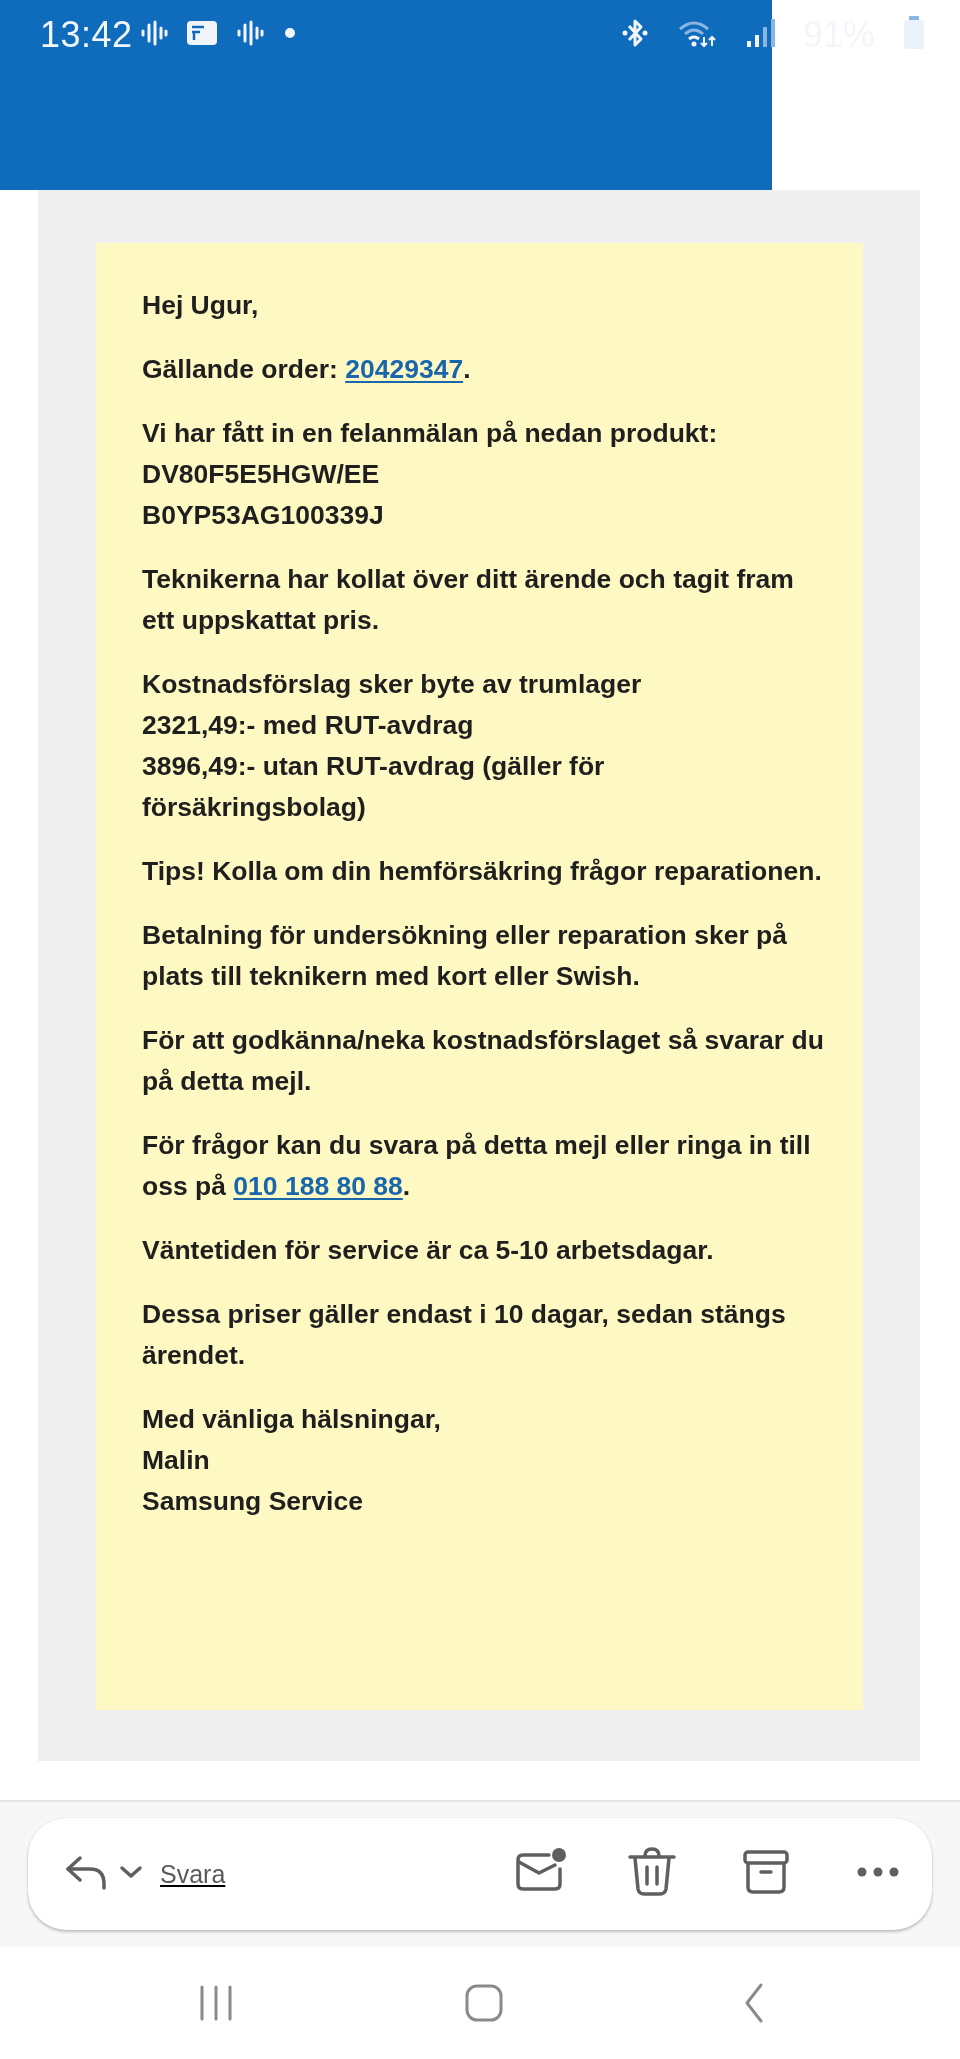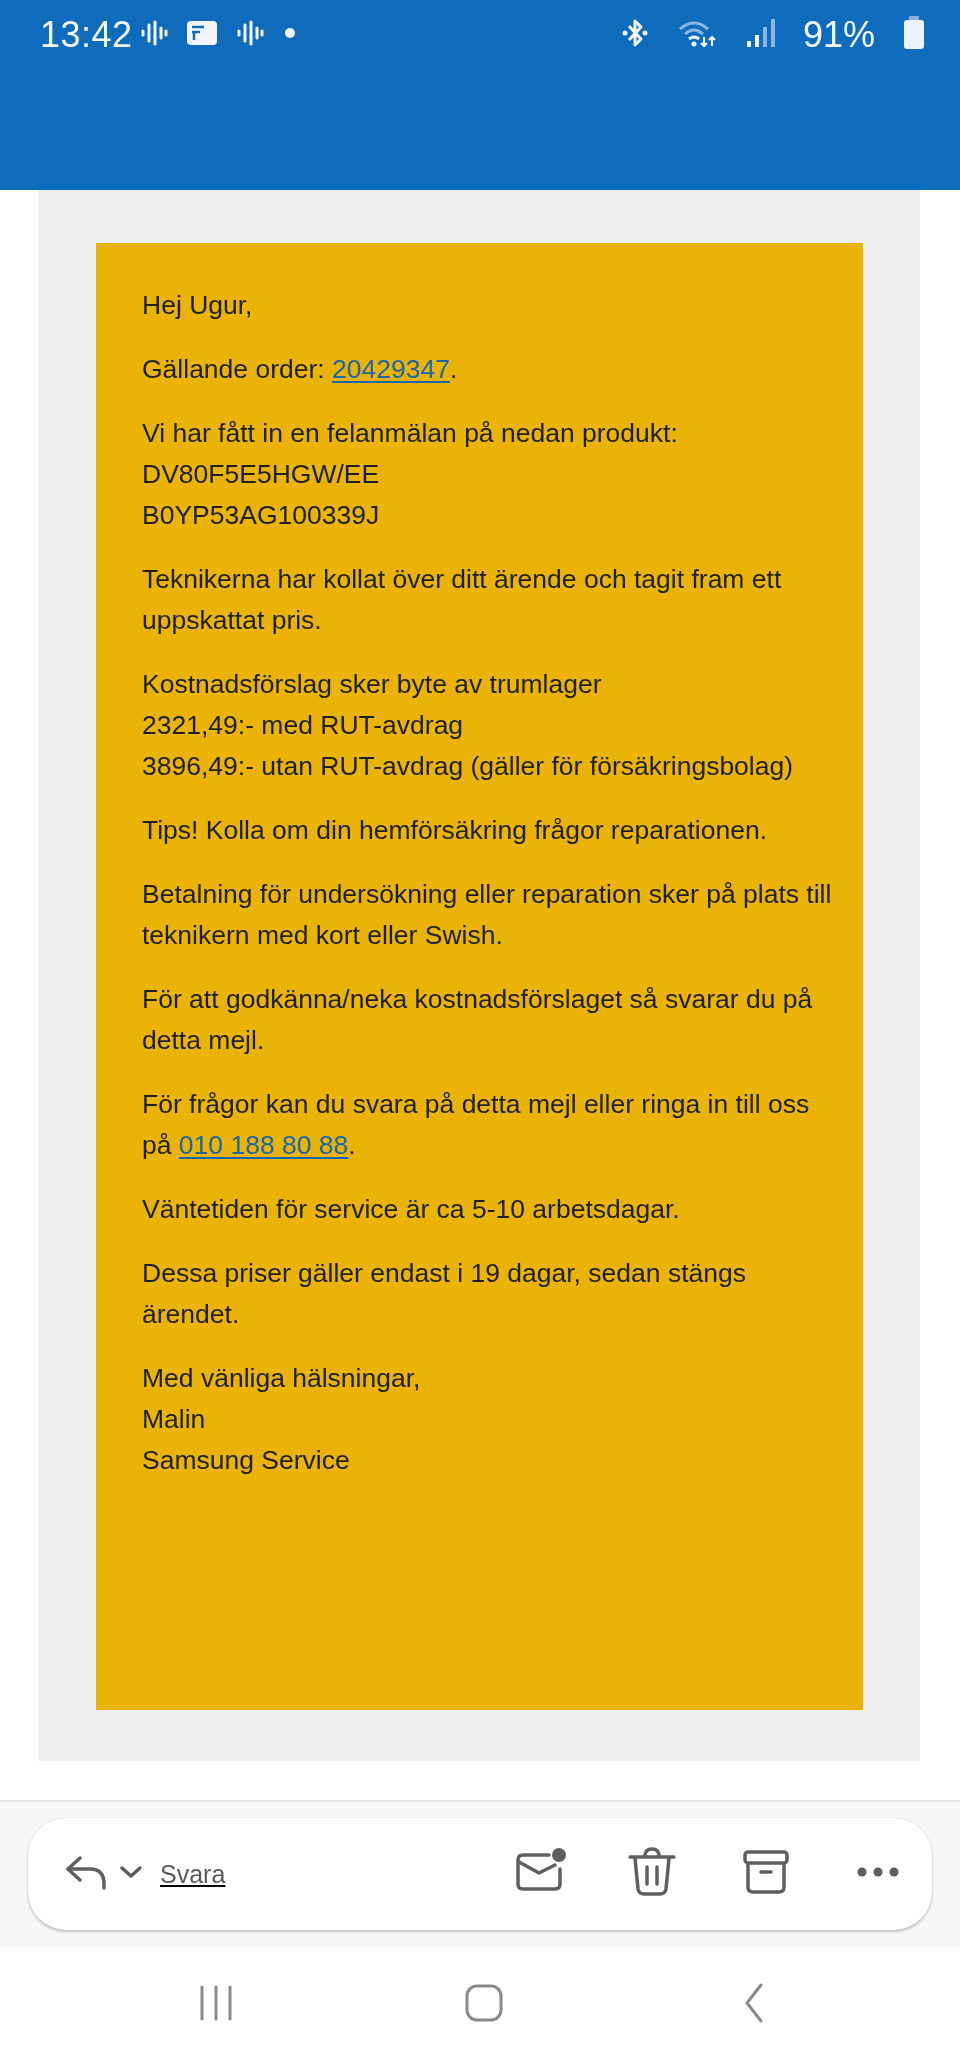--- a/index.html
+++ b/index.html
@@ -1,34 +1,34 @@
 <!DOCTYPE html>
 <html><head>
 <meta charset="utf-8">
 <style>
   * { box-sizing: border-box; margin: 0; padding: 0; }
   html, body { width: 960px; height: 2059px; background: #ffffff; overflow: hidden; }
   body { font-family: "Liberation Sans", "DejaVu Sans", sans-serif; position: relative; }
 
   
-  .header { position: absolute; left: 0; top: 0; width: 960px; height: 190px; background: #0f6cbd; color: #fff; padding-left: 38px; }
+  .header { position: absolute; left: 0; top: 0; width: 772px; height: 190px; background: #0f6cbd; color: #fff; padding-left: 38px; }
   .status-bar { position: absolute; left: 0; top: 0; width: 960px; height: 72px; }
   .sb-time { position: absolute; left: 40px; top: 14px; font-size: 36px; font-weight: 400; letter-spacing: 0.5px; color: #f2f6fb; }
   .sb-left-icons { position: absolute; left: 140px; top: 20px; display: flex; align-items: center; gap: 18px; }
   .sb-right { position: absolute; right: 35px; top: 14px; display: flex; align-items: center; gap: 28px; }
   .sb-batt-text { font-size: 36px; color: #f2f6fb; }
 
   .app-bar { position: absolute; left: 0; top: 90px; width: 960px; height: 90px; }
   .back-btn { position: absolute; left: 36px; top: 12px; width: 60px; height: 60px; display: flex; align-items: center; justify-content: center; cursor: pointer; }
   .title { position: absolute; left: 168px; top: 20px; font-size: 29px; font-weight: 700; color: #fff; letter-spacing: 0.2px; }
 
   
   .scroll { position: absolute; left: 0; top: 190px; width: 960px; height: 1610px; background: #fff; }
   .outer { position: absolute; left: 38px; top: 0; width: 882px; height: 1571px; background: #efefef; }
-  .card { position: absolute; left: 58px; top: 53px; width: 767px; height: 1467px; background: #eab308; }
+  .card { position: absolute; left: 58px; top: 53px; width: 767px; height: 1467px; background: #fef9c3; font-weight: bold; }
   .msg { position: absolute; left: 46px; top: 42px; width: 690px; font-size: 26.5px; line-height: 41px; color: #1f1f1f; }
   .msg p { margin-bottom: 23px; }
   .msg a { color: #1a66ad; text-decoration: underline; text-underline-offset: 3px; }
 
   
   .divider { position: absolute; left: 0; top: 1800px; width: 960px; height: 2px; background: #e4e4e4; }
 
   
   .action-area { position: absolute; left: 0; top: 1802px; width: 960px; height: 145px; background: #f7f7f7; }
   .action-bar { position: absolute; left: 28px; top: 16px; width: 904px; height: 112px; background: #fff; border-radius: 38px; box-shadow: 0 2px 3px rgba(0,0,0,0.22), 0 0 1px rgba(0,0,0,0.2); }
@@ -134,21 +134,21 @@
         <p>
           <span>Kostnadsförslag sker byte av trumlager</span><br>
           <span>2321,49:- med RUT-avdrag</span><br>
           <span>3896,49:- utan RUT-avdrag (gäller för försäkringsbolag)</span>
         </p>
         <p>Tips! Kolla om din hemförsäkring frågor reparationen.</p>
         <p>Betalning för undersökning eller reparation sker på plats till teknikern med kort eller Swish.</p>
         <p>För att godkänna/neka kostnadsförslaget så svarar du på detta mejl.</p>
         <p><span>För frågor kan du svara på detta mejl eller ringa in till oss på </span><a>010 188 80 88</a><span>.</span></p>
         <p>Väntetiden för service är ca 5-10 arbetsdagar.</p>
-        <p>Dessa priser gäller endast i 19 dagar, sedan stängs ärendet.</p>
+        <p>Dessa priser gäller endast i 10 dagar, sedan stängs ärendet.</p>
         <p>
           <span>Med vänliga hälsningar,</span><br>
           <span>Malin</span><br>
           <span>Samsung Service</span>
         </p>
       </div>
     </div>
   </div>
 </div>
 

